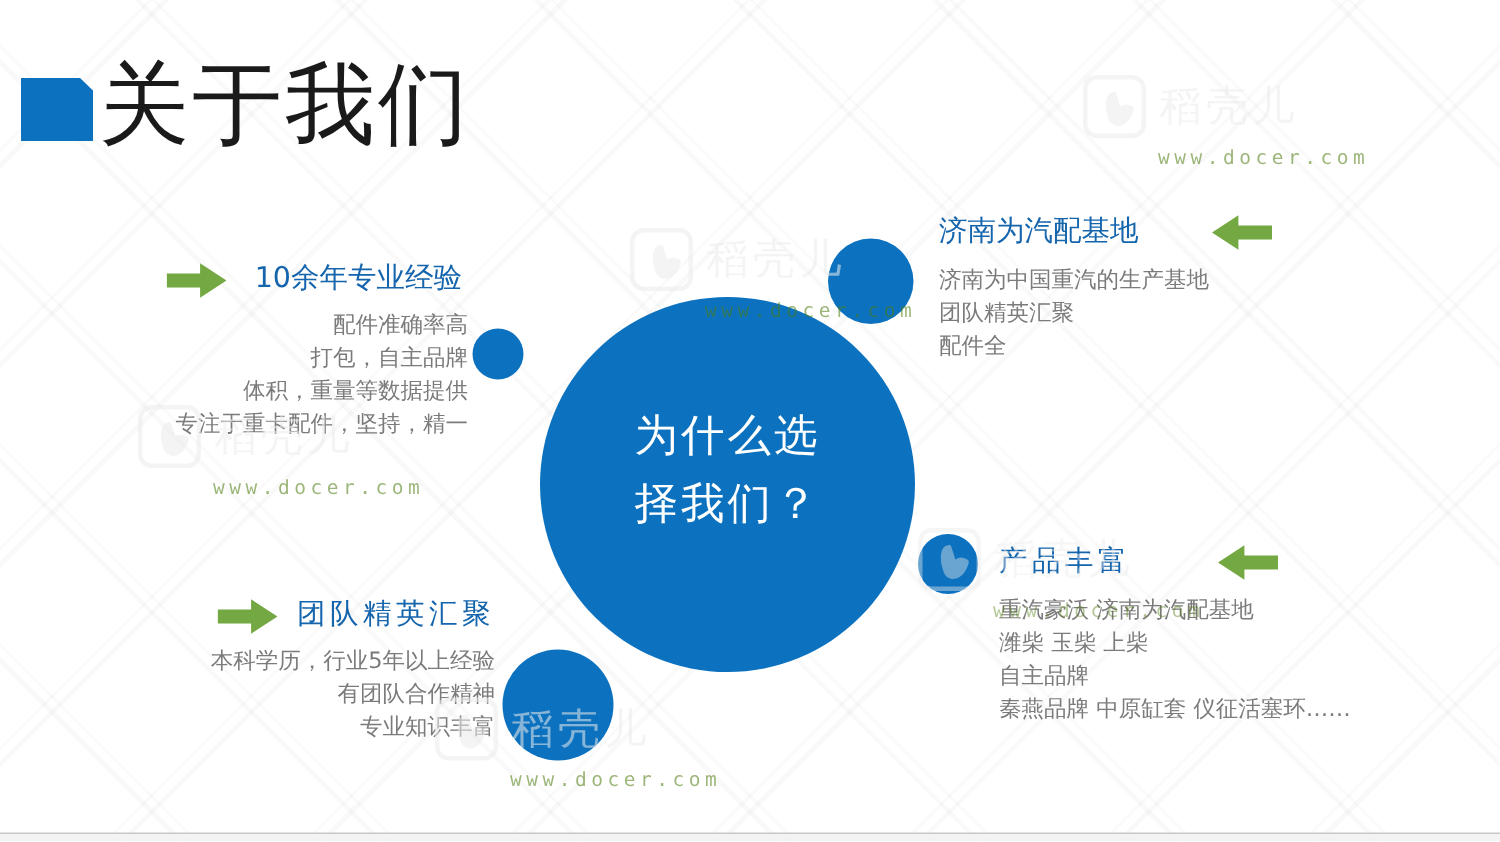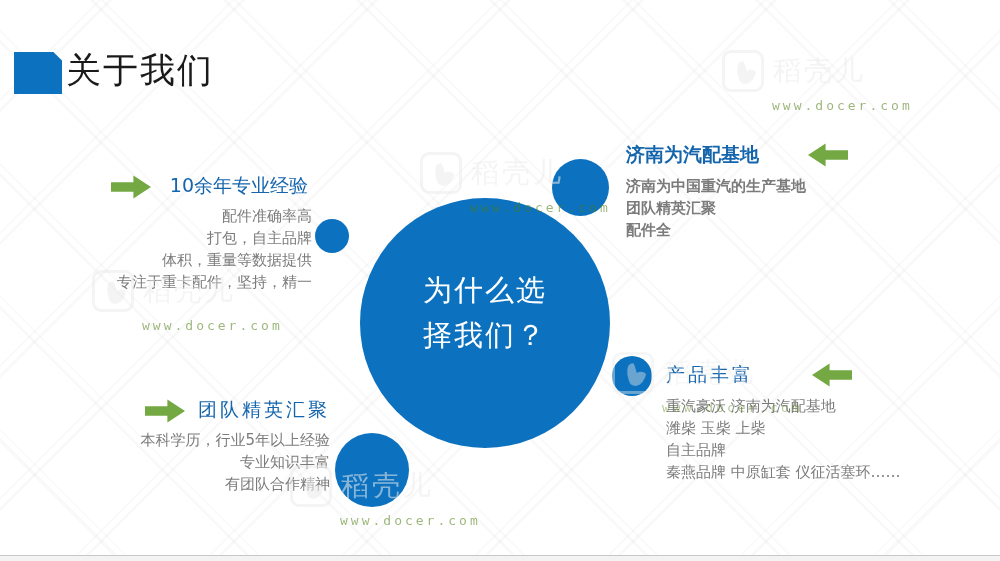--- a/index.html
+++ b/index.html
@@ -58,22 +58,22 @@
     top: 52px;
     width: 48px;
     height: 42px;
     background: #0c72bf;
     clip-path: polygon(0 0, 82% 0, 100% 20%, 100% 100%, 0 100%);
   }
   .page-title {
     position: absolute;
     left: 66px;
     top: 42px;
-    font-family: Liberation Sans, sans-serif;
-    font-size: 35px;
+    font-family: Liberation Serif, serif;
+    font-size: 60px;
     line-height: 56px;
     color: #1a1a1a;
     letter-spacing: 2px;
     white-space: nowrap;
     text-align: center;
   }
 
   
   .circle {
     position: absolute;
@@ -141,21 +141,21 @@
   .block-right { text-align: left; }
 
   .block-experience  { left: 0px;   top: 172px; width: 330px; }
   .block-experience .block-heading { padding-right: 22px; }
   .block-experience .block-body    { padding-right: 18px; margin-top: 7px; }
 
   .block-team        { left: 0px;   top: 396px; width: 340px; }
   .block-team .block-heading { padding-right: 10px; }
   .block-team .block-body    { padding-right: 10px; margin-top: 7px; }
 
-  .block-base        { left: 626px; top: 141px; width: 340px; font-weight: bold; }
+  .block-base        { left: 626px; top: 141px; width: 340px; }
   .block-base .block-body { margin-top: 8px; }
 
   .block-products    { left: 666px; top: 361px; width: 330px; }
   .block-products .block-body { margin-top: 8px; }
 
   .block-heading.heading-spaced { letter-spacing: 3px; }
 
   
   .watermark {
     position: absolute;
@@ -256,22 +256,22 @@
       <div>打包，自主品牌</div>
       <div>体积，重量等数据提供</div>
       <div>专注于重卡配件，坚持，精一</div>
     </div>
   </div>
 
   <div class="block block-left block-team">
     <div class="block-heading heading-spaced">团队精英汇聚</div>
     <div class="block-body">
       <div>本科学历，行业5年以上经验</div>
+      <div>有团队合作精神</div>
       <div>专业知识丰富</div>
-      <div>有团队合作精神</div>
     </div>
   </div>
 
   <div class="block block-right block-base">
     <div class="block-heading">济南为汽配基地</div>
     <div class="block-body">
       <div>济南为中国重汽的生产基地</div>
       <div>团队精英汇聚</div>
       <div>配件全</div>
     </div>

